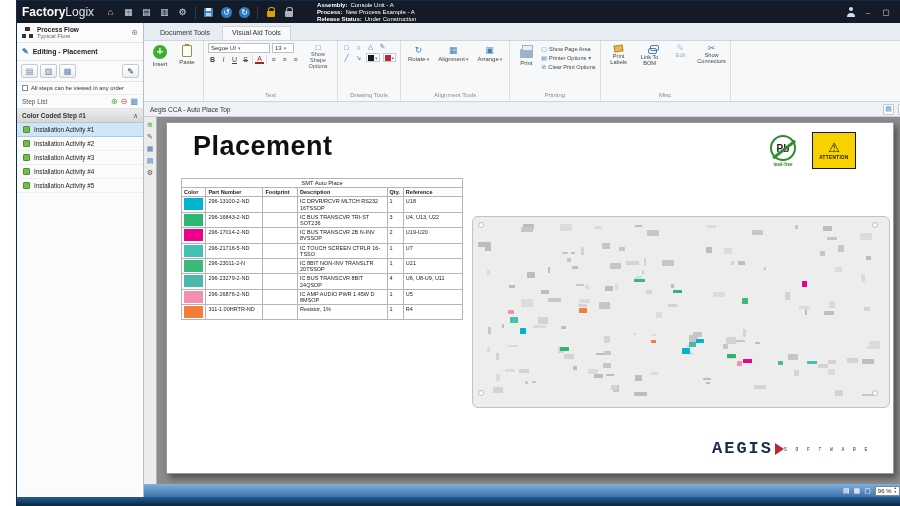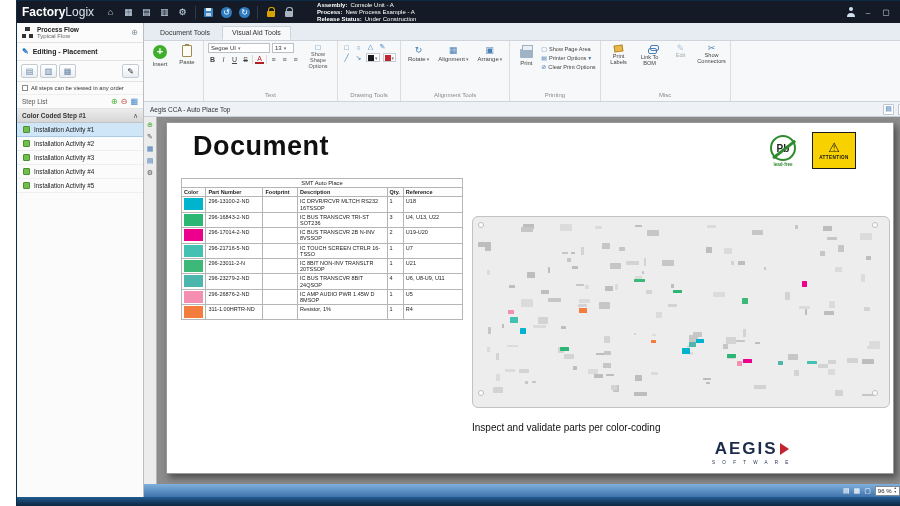--- a/index.html
+++ b/index.html
@@ -140,21 +140,21 @@
   .c-color { padding:1px; } .swatch { display:block; width:100%; height:12px; }
   .c-qty { text-align:right; }
 
   .pcb { position:absolute; left:305px; top:93px; width:418px; height:192px; }
   .board { position:absolute; inset:0; background:#ededed; border:1px solid #c2c2c2; border-radius:6px; }
   .pcb-c { position:absolute; border-radius:.5px; }
   .pcb-hole { position:absolute; width:6px; height:6px; border-radius:50%; background:#fff; border:1px solid #bfbfbf; }
 
   .note { position:absolute; left:305px; top:299px; font-size:10px; color:#101010; }
 
-  .aegis { position:absolute; left:545px; top:316px; display:flex; flex-direction:column; align-items:center; }
+  .aegis { position:absolute; left:545px; top:316px; display:flex; flex-direction:row; align-items:center;font-family:Liberation Mono, monospace; }
   .aegis-row { display:flex; align-items:center; gap:2px; }
   .aegis-name { font-size:17px; font-weight:bold; color:#1c2b4a; letter-spacing:2px; }
   .aegis-tri { width:0; height:0; border-left:9px solid #c2252f; border-top:6px solid transparent; border-bottom:6px solid transparent; }
   .aegis-sub { font-size:4.6px; letter-spacing:3px; color:#1c2b4a; margin-top:1px; }
 
   
   .zoombar { height:13px; flex:0 0 13px; background:linear-gradient(#7fb0dd,#3d72ab); display:flex; align-items:center; justify-content:flex-end; gap:4px; padding:0 5px; }
   .zb-ic { font-size:7px; color:#fff; }
   .zoom-box { background:#fff; border:1px solid #7a8a9a; height:10px; display:flex; align-items:center; font-size:6px; color:#222; padding:0 2px; gap:2px; }
   .zb-spin { display:flex; flex-direction:column; font-size:3.5px; color:#555; line-height:3.5px; }
@@ -430,21 +430,21 @@
       <div class="canvas">
         <div class="mini-toolbar">
           <span class="mt-ic green">⊕</span>
           <span class="mt-ic dark">✎</span>
           <span class="mt-ic">▦</span>
           <span class="mt-ic">▤</span>
           <span class="mt-ic dark">⚙</span>
         </div>
 
         <div class="page">
-          <div class="page-title">Document</div>
+          <div class="page-title">Placement</div>
 
           <div class="pb-logo">
             <div class="pb-circle">Pb</div>
             <div class="pb-sub">lead-free</div>
           </div>
           <div class="esd">
             <span class="esd-tri">⚠</span>
             <span class="esd-lbl">ATTENTION</span>
           </div>
 
@@ -695,21 +695,20 @@
                 <span class="pcb-c" style="left: 105.3px; top: 89.5px; width: 7.8px; height: 5.1px; background: rgb(244, 124, 60);"></span>
                 <span class="pcb-c" style="left: 45.8px; top: 110px; width: 5.9px; height: 5.8px; background: rgb(0, 180, 205);"></span>
                 <span class="pcb-c" style="left: 86.1px; top: 129px; width: 8.8px; height: 4.4px; background: rgb(43, 182, 115);"></span>
                 <span class="pcb-hole" style="left: 4px; top: 4px;"></span>
                 <span class="pcb-hole" style="left: 398px; top: 4px;"></span>
                 <span class="pcb-hole" style="left: 4px; top: 172px;"></span>
                 <span class="pcb-hole" style="left: 398px; top: 172px;"></span>
               </div>
           </div>
 
-          <div class="note">Inspect and validate parts per color-coding</div>
 
           <div class="aegis">
             <div class="aegis-row">
               <span class="aegis-name">AEGIS</span>
               <span class="aegis-tri"></span>
             </div>
             <span class="aegis-sub">S O F T W A R E</span>
           </div>
         </div>
       </div>

